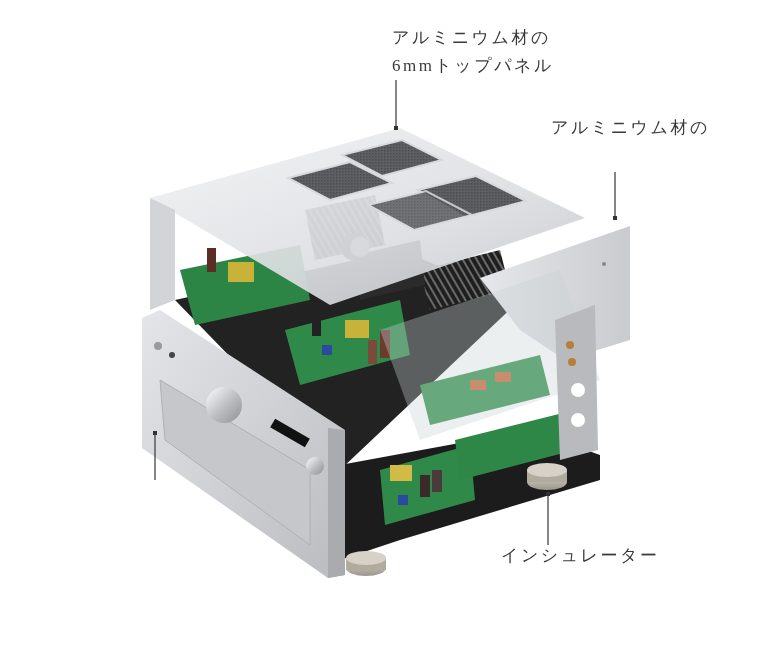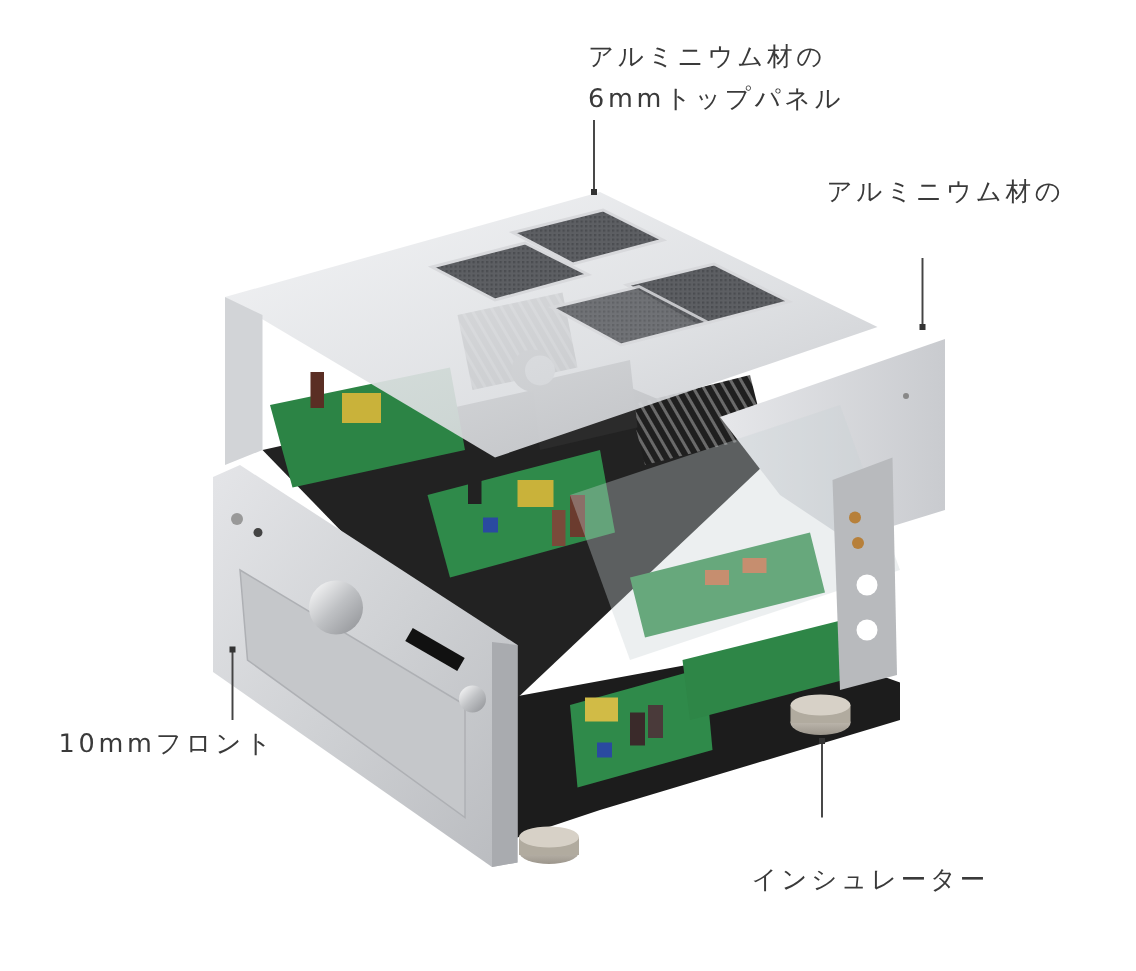--- a/index.html
+++ b/index.html
@@ -1,18 +1,18 @@
 <!DOCTYPE html>
 <html><head>
   <meta charset="utf-8">
   <style>
     html, body { margin: 0; padding: 0; background: #ffffff; }
     body { width: 757px; height: 647px; position: relative; overflow: hidden;
            font-family: "DejaVu Sans", sans-serif; }
-    #stage { position: absolute; left: 0; top: 0; width: 757px; height: 647px; }
+    #stage { position: absolute; left: 0; top: 0; width: 757px; height: 647px; font-family: Liberation Serif, serif; }
     .label { position: absolute; color: #3a3a3a; font-size: 17px; line-height: 28px;
              letter-spacing: 2.5px; white-space: nowrap; }
     .label span { display: block; }
   </style>
 </head>
 <body>
 
 <div id="stage">
   <svg width="757" height="647" viewBox="0 0 757 647">
     <defs>
@@ -144,19 +144,18 @@
   <div class="label" style="left:392px; top:24px;">
     <span>アルミニウム材の</span>
     <span>6mmトップパネル</span>
   </div>
 
   <div class="label" style="left:551px; top:114px;">
     <span>アルミニウム材の</span>
   </div>
 
   <div class="label" style="left:39px; top:482px;">
-    <span>10mmフロント</span>
   </div>
 
-  <div class="label" style="left:501px; top:573px;">
+  <div class="label" style="left:501px; top:542px;">
     <span>インシュレーター</span>
   </div>
 </div>
 
 </body></html>

